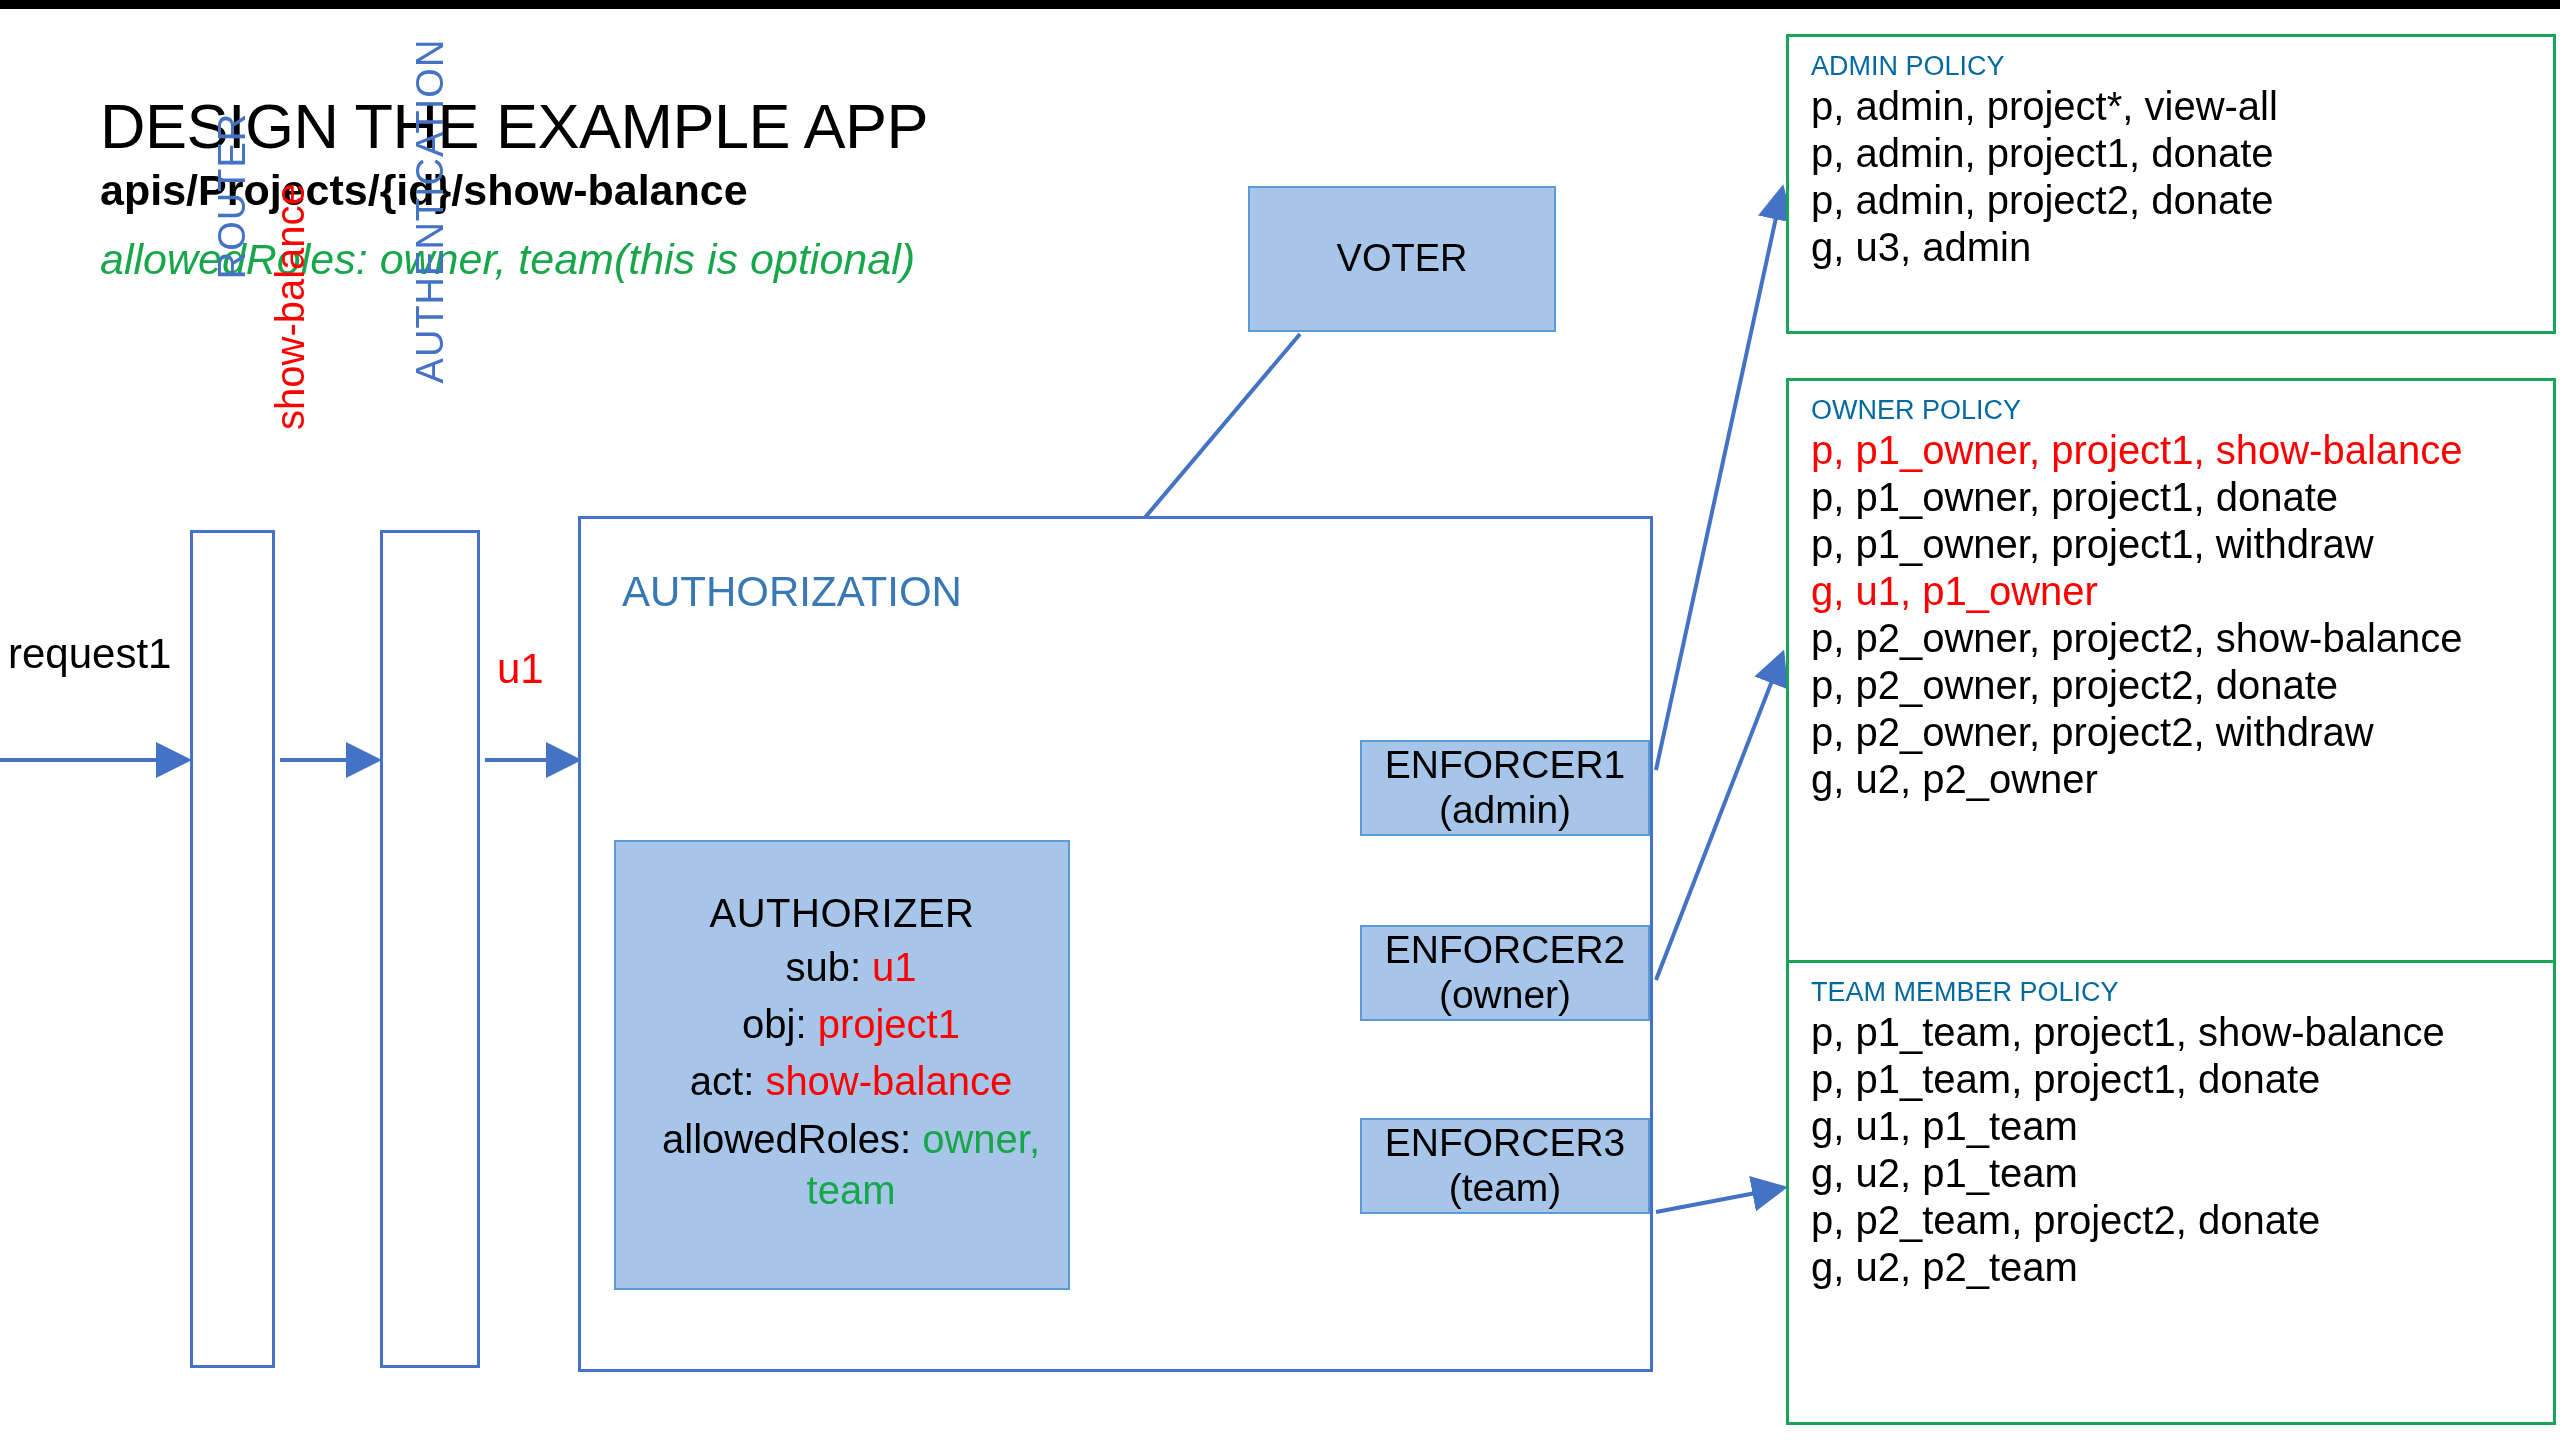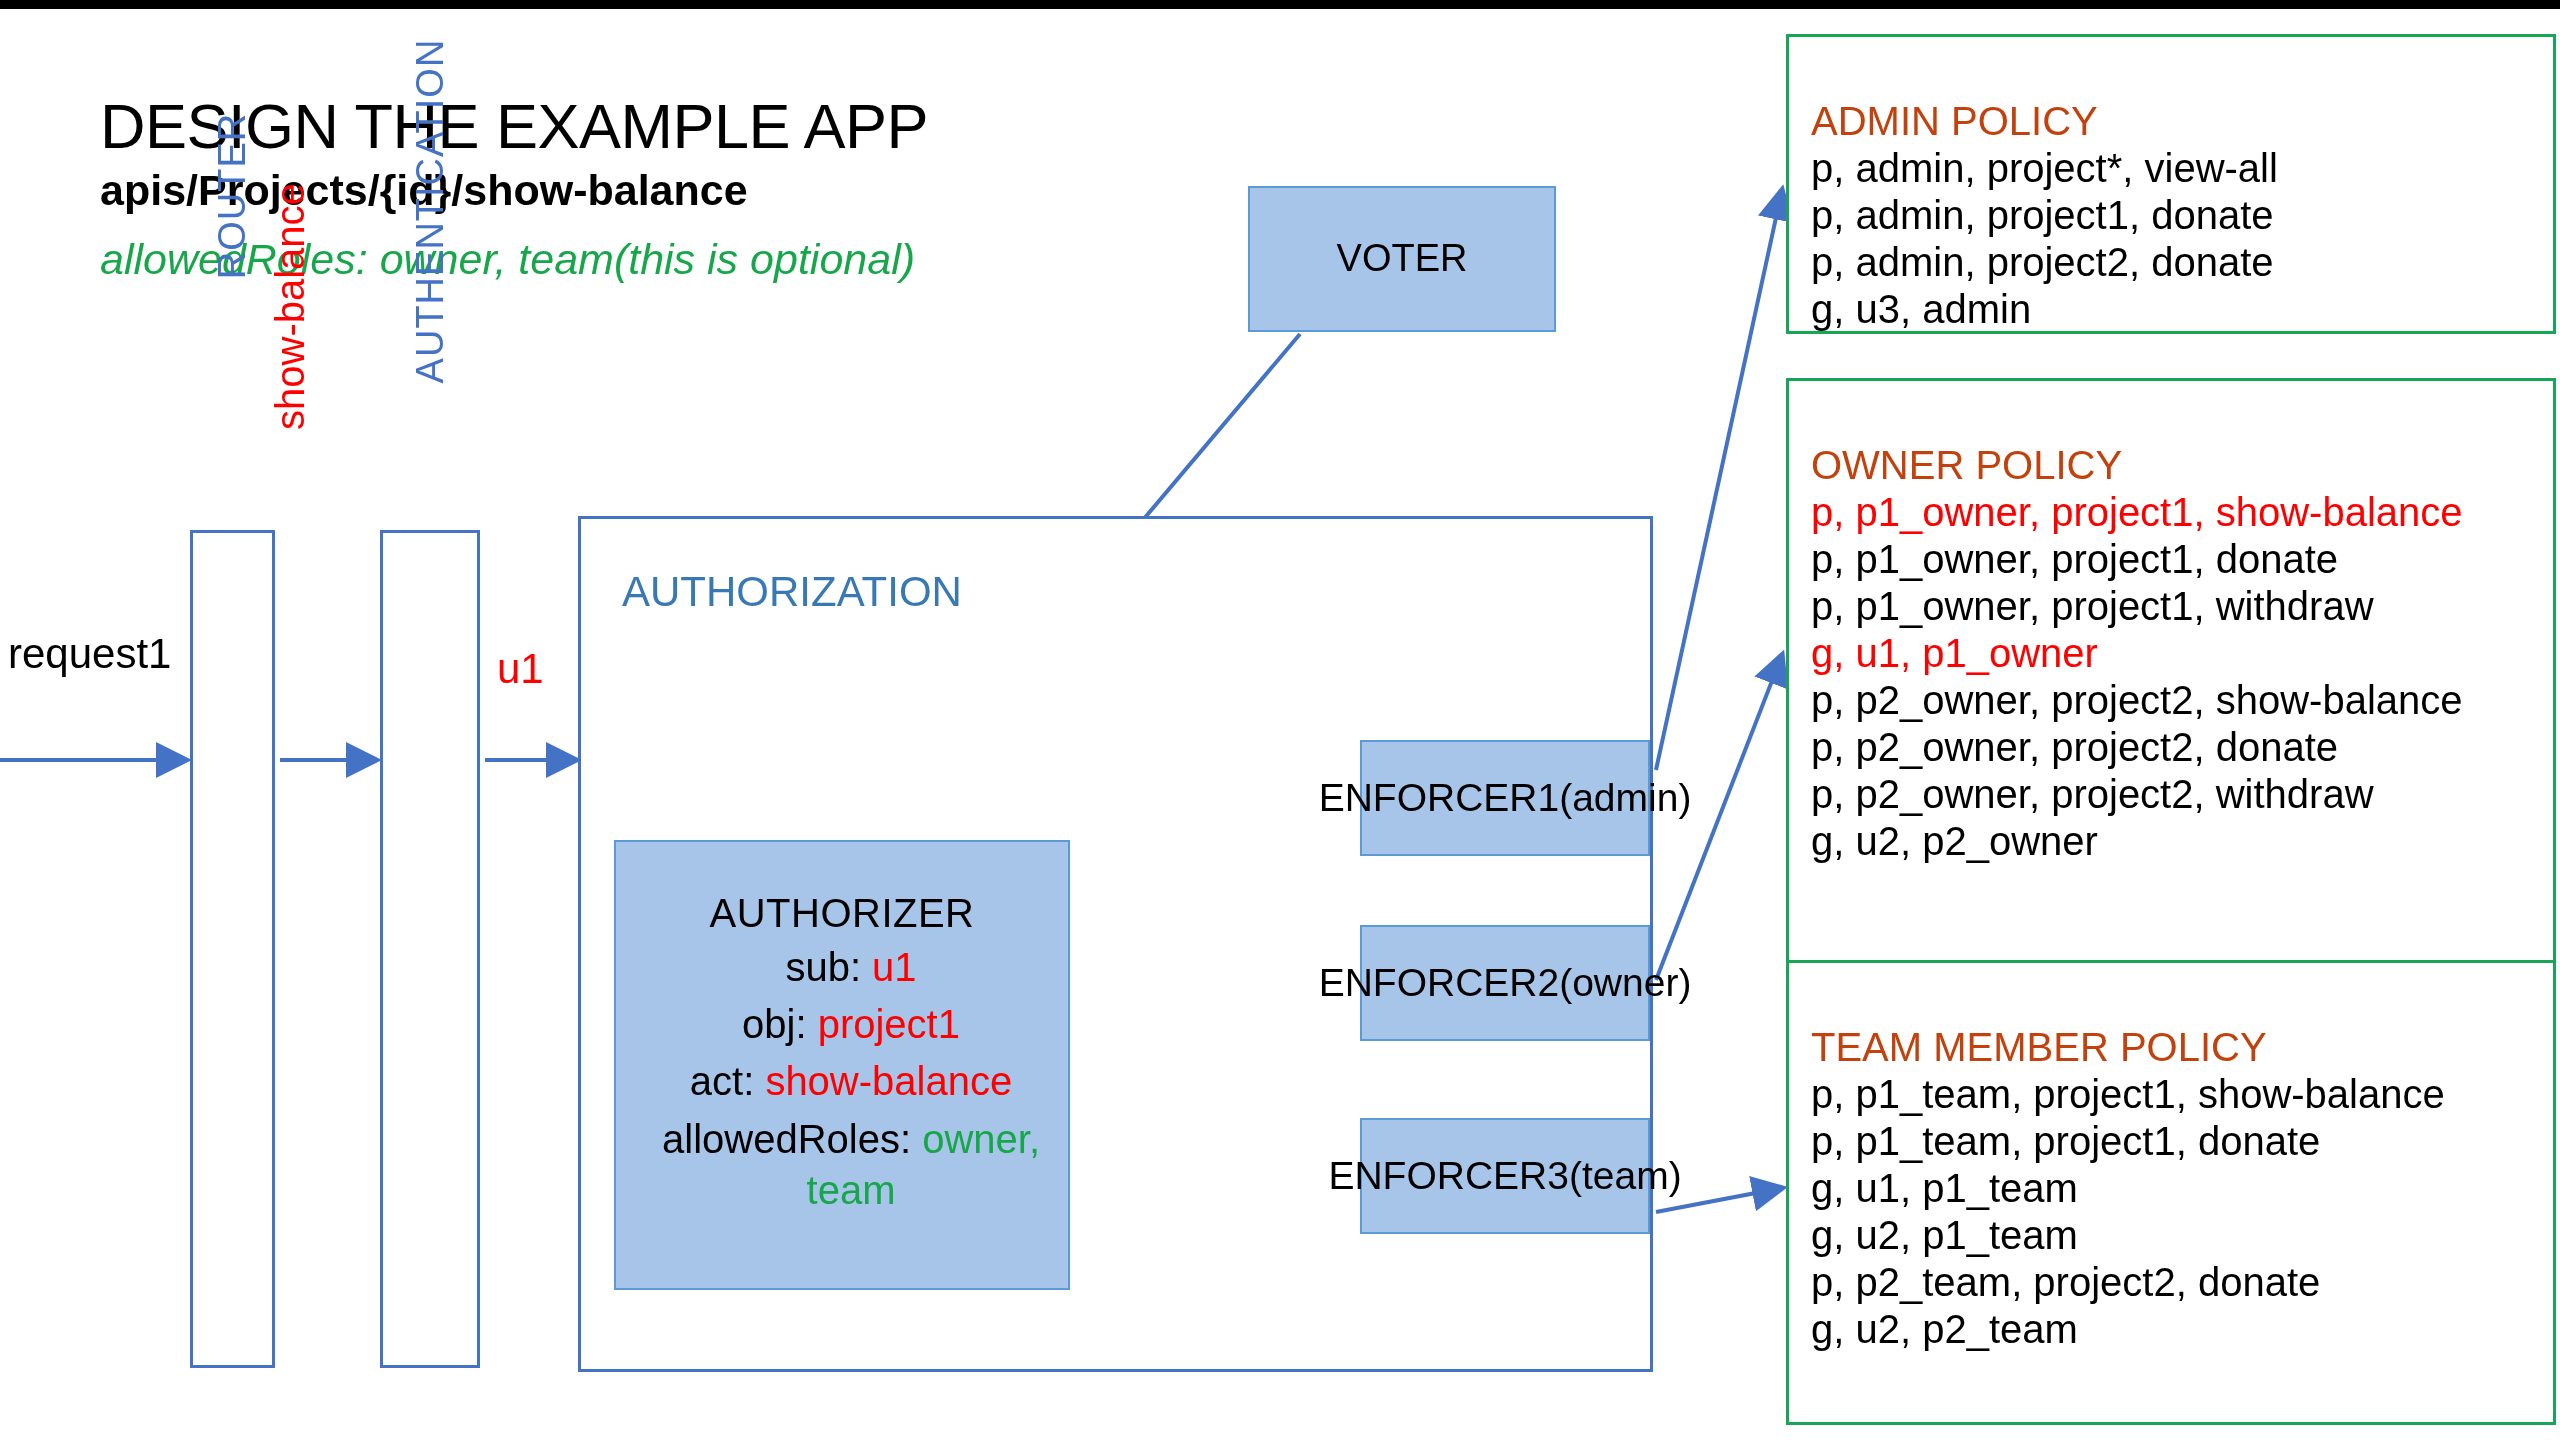--- a/index.html
+++ b/index.html
@@ -128,21 +128,21 @@
     color: #000000;
     padding-left: 18px;
     line-height: 1.28;
     margin-top: 6px;
     white-space: nowrap;
   }
   .az-val-red { color: #FF0000; }
   .az-val-green { color: #17A74A; margin-top: 16px; }
   #az-roles { white-space: normal; line-height: 1.28; }
 
-  .enforcer { width: 290px; height: 116px; flex-direction: row; font-size: 39px; }
+  .enforcer { width: 290px; height: 96px; flex-direction: column; font-size: 39px; }
   #enforcer1 { left: 1360px; top: 740px; }
   #enforcer2 { left: 1360px; top: 925px; }
   #enforcer3 { left: 1360px; top: 1118px; }
   .enforcer .ln { display: block; }
 
   
   #request1-label {
     position: absolute; left: 8px; top: 630px;
     font-size: 42px; color: #000000; white-space: nowrap;
   }
@@ -167,25 +167,24 @@
     background: #ffffff;
     box-sizing: border-box;
     padding: 14px 20px 16px 22px;
     left: 1786px;
     width: 770px;
   }
   #admin-policy { top: 34px;   height: 300px; }
   #owner-policy { top: 378px;  height: 696px; }
   #team-policy  { top: 960px;  height: 465px; }
   .policy-title {
-    color: #c2410c;
-    font-size: 40px;
+    color: #0369a1;
+    font-size: 27px;
     line-height: 1.18;
     white-space: nowrap;
-    margin-top: 47px;
   }
   .policy-rule {
     color: #000000;
     font-size: 40px;
     line-height: 1.175;
     white-space: nowrap;
   }
   .policy-rule.hl { color: #FF0000; }
 
   svg.overlay {

